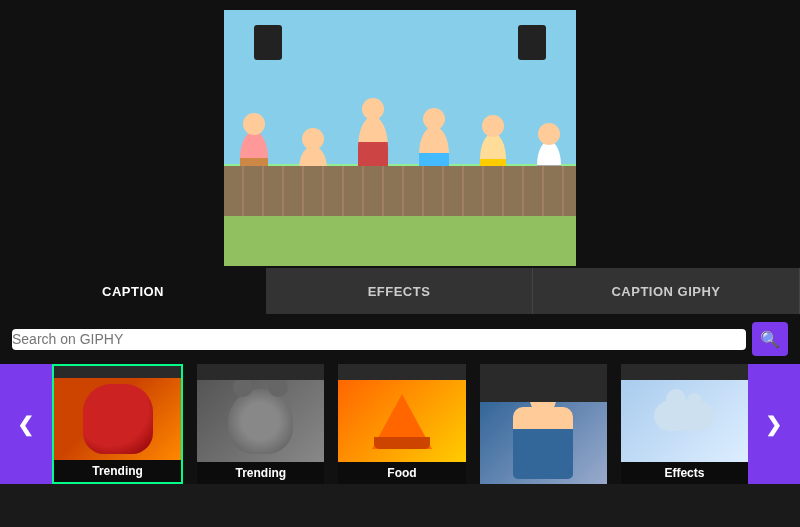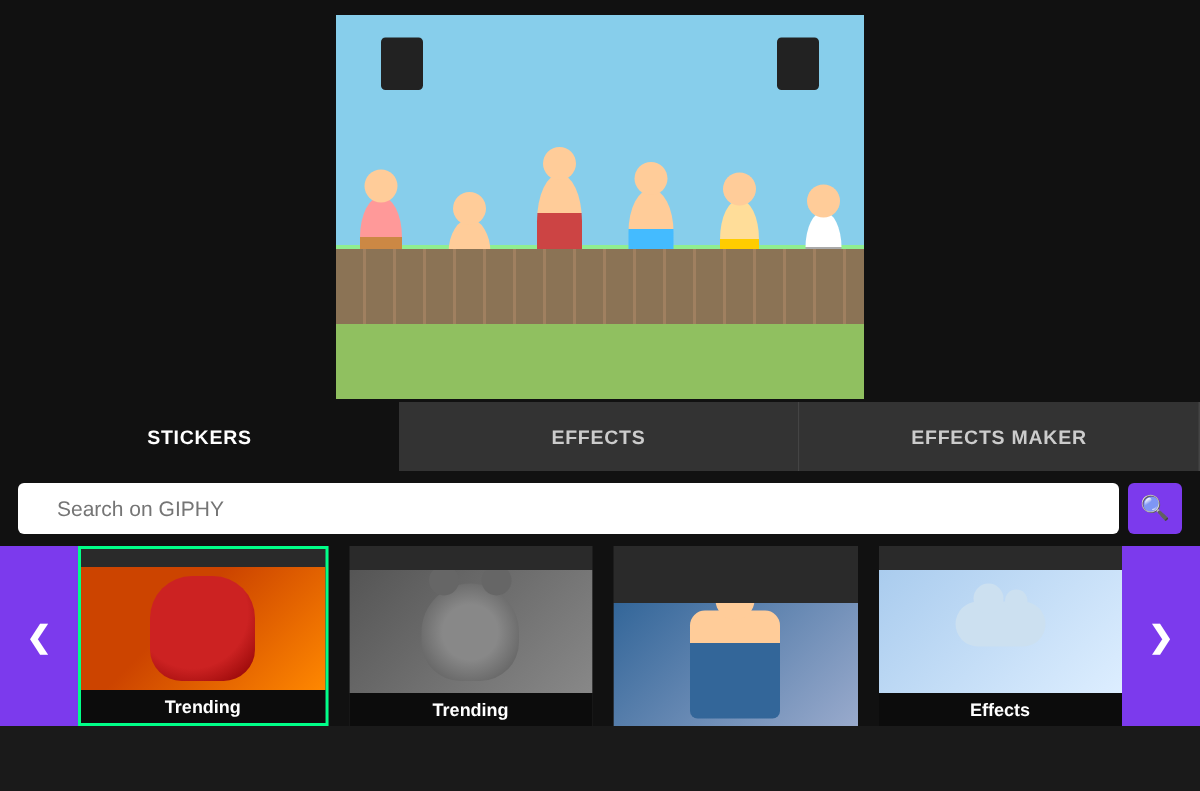--- a/index.html
+++ b/index.html
@@ -157,22 +157,22 @@
       padding: 10px 12px;
       height: 50px;
     }
 
     .search-input-wrap {
       flex: 1;
       background: #fff;
       border-radius: 4px;
       display: flex;
       align-items: center;
-      padding: 0 26px;
-      height: 34px;
+      padding: 0 0;
+      height: 21px;
     }
 
     .search-input-wrap input {
       border: none;
       outline: none;
       width: 100%;
       font-size: 14px;
       color: #555;
       background: transparent;
     }
@@ -402,23 +402,23 @@
         <div class="figure" style="height:88px;background:linear-gradient(180deg,#ffdd99 0%,#ffdd99 30%,#ffcc00 30%,#ffcc00 65%,#aa8800 65%);width:26px;"></div>
         <div class="figure" style="height:80px;background:linear-gradient(180deg,#ffffff 0%,#ffffff 30%,#aaaaaa 30%,#aaaaaa 65%,#888888 65%);width:24px;"></div>
       </div>
       <div class="cartoon-fence"></div>
       <div class="cartoon-ground"></div>
     </div>
   </div>
 </div>
 
 <div class="tabs-bar">
-  <div class="tab active">STICKERS</div>
+  <div class="tab active">CAPTION</div>
   <div class="tab">EFFECTS</div>
-  <div class="tab">EFFECTS MAKER</div>
+  <div class="tab">CAPTION GIPHY</div>
 </div>
 
 <div class="search-bar">
   <div class="search-input-wrap">
     <input type="text" placeholder="Search on GIPHY" style="">
   </div>
   <button class="search-btn">
     <span>🔍</span>
   </button>
 </div>
@@ -438,20 +438,26 @@
       <div class="category-label">Trending</div>
     </div>
 
     <div class="category-item">
       <div class="category-thumb thumb-animals">
         <div class="bear-figure"></div>
       </div>
       <div class="category-label">Trending</div>
     </div>
 
+    <div class="category-item">
+      <div class="category-thumb thumb-food">
+        <div class="pizza-slice"></div>
+      </div>
+      <div class="category-label">Food</div>
+    </div>
 
     <div class="category-item">
       <div class="category-thumb thumb-reactions">
         <div class="reaction-person"></div>
       </div>
     </div>
 
     <div class="category-item">
       <div class="category-thumb thumb-effects">
         <div class="cloud-shape"></div>

